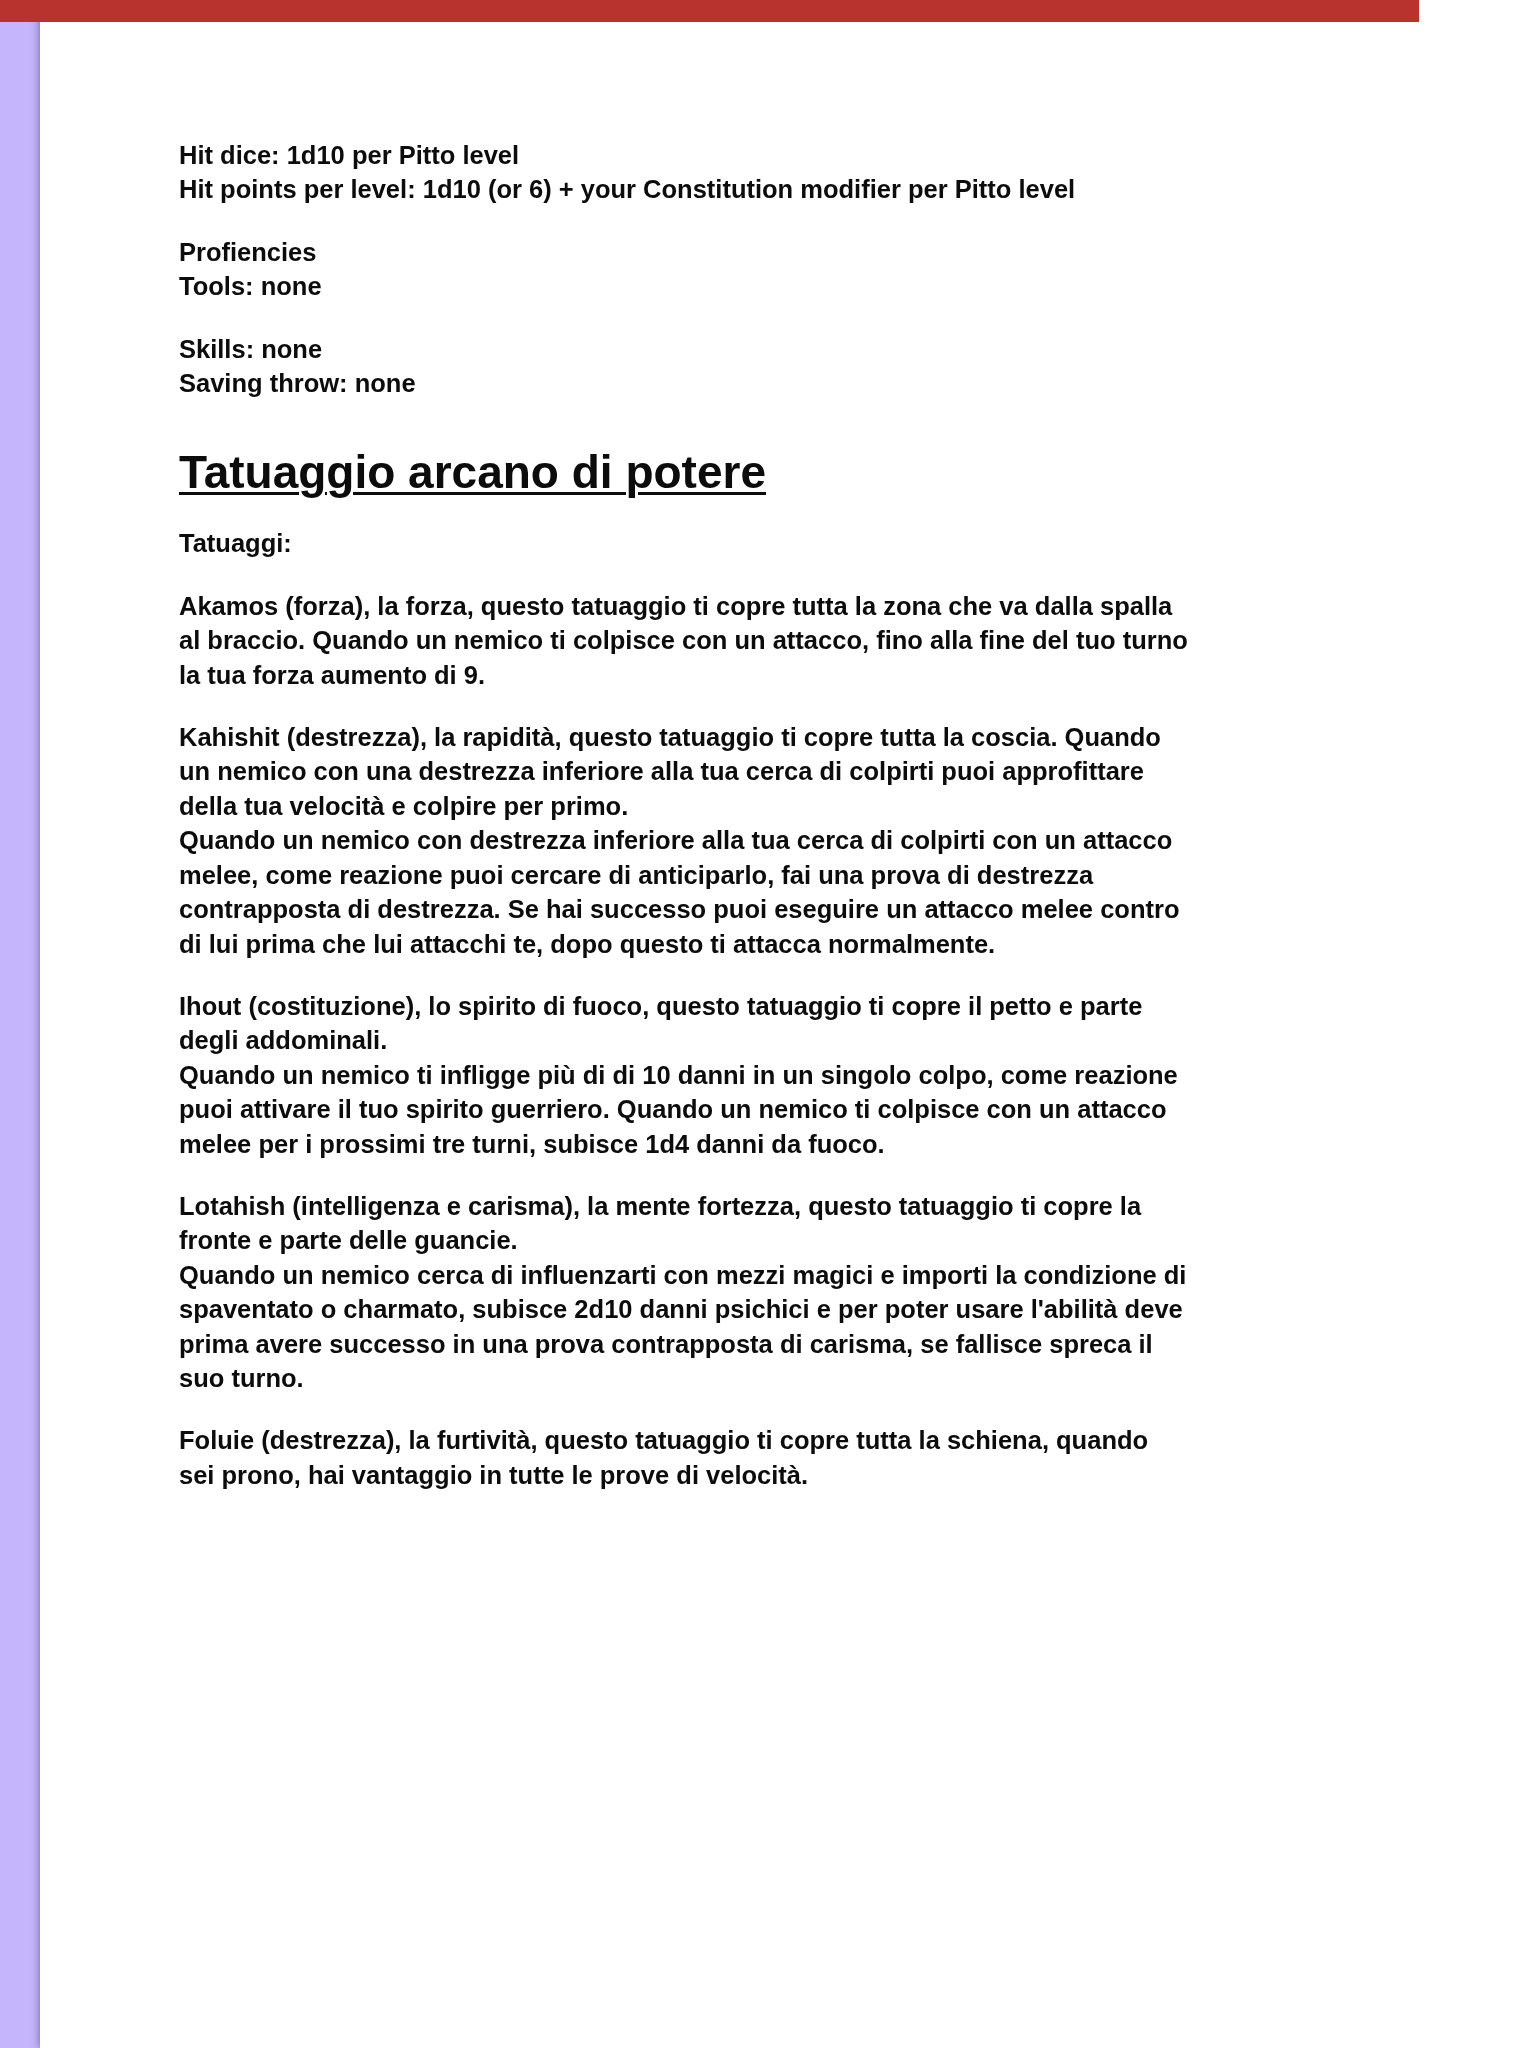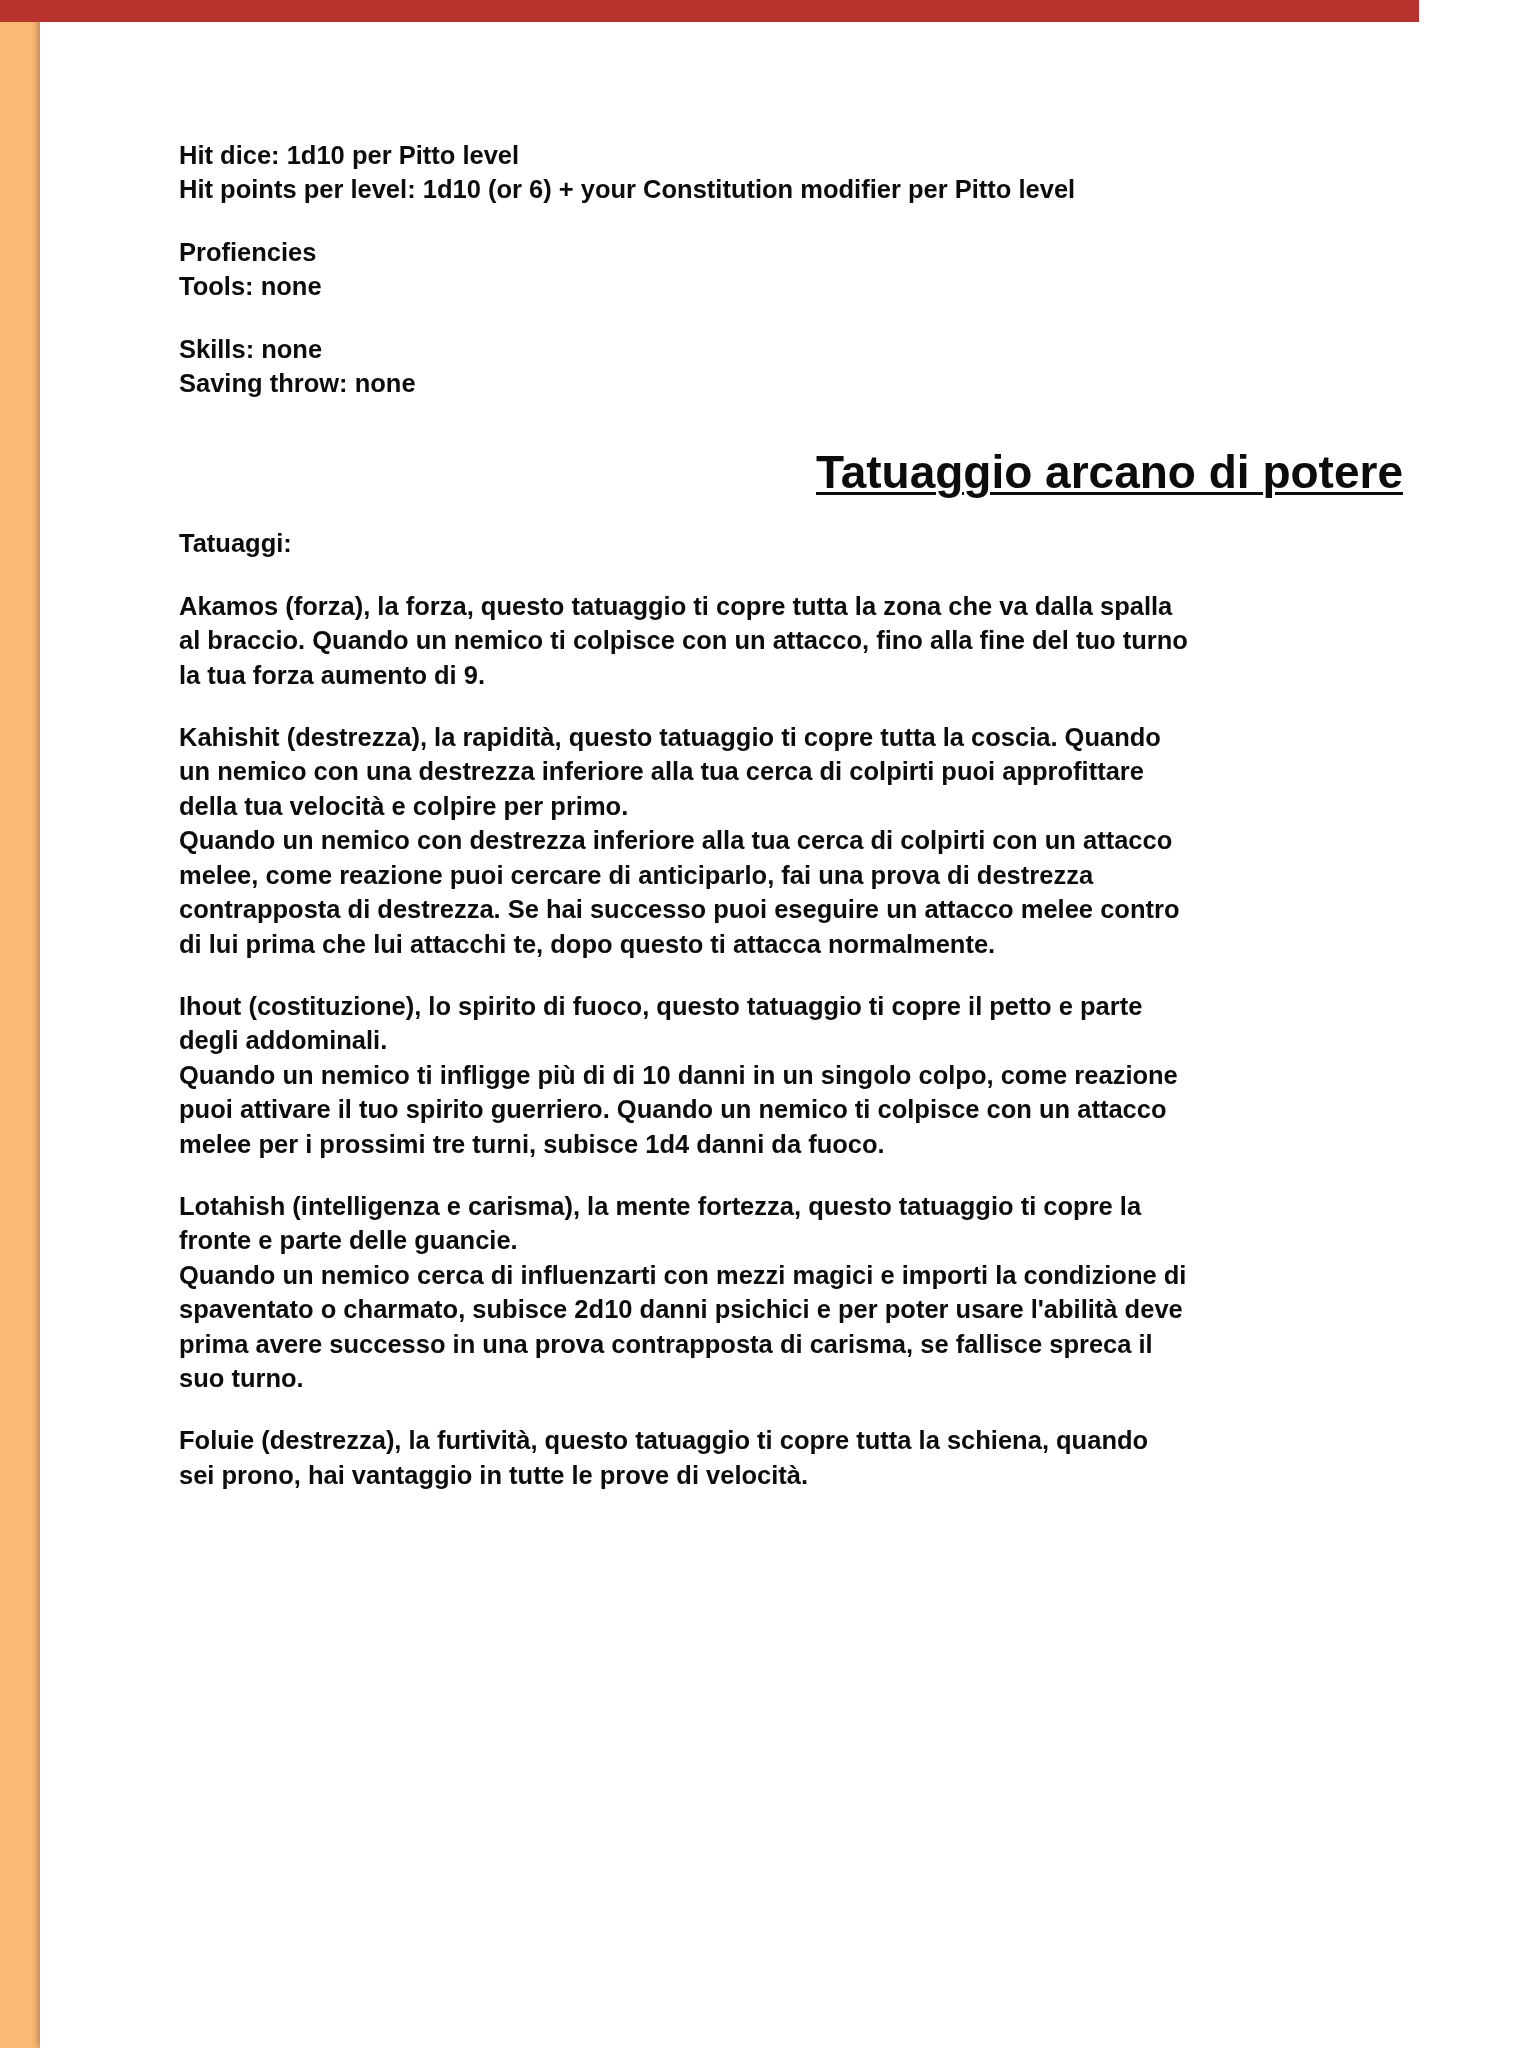--- a/index.html
+++ b/index.html
@@ -1,20 +1,20 @@
 <!DOCTYPE html>
 <html><head>
 <meta charset="utf-8">
 <style>
   html, body { margin: 0; padding: 0; }
   .screen {
     position: relative;
     width: 1419px;
     height: 2048px;
-    background: #fdba74;
+    background: #c4b5fd;
     overflow: hidden;
   }
   .status-bar {
     position: absolute;
     top: 0; left: 0;
     width: 1536px;
     height: 22px;
     background: #b8332d;
     z-index: 5;
   }
@@ -45,21 +45,20 @@
     font-family: "Liberation Sans", "DejaVu Sans", sans-serif;
     font-weight: 700;
     font-size: 46px;
     line-height: 52px;
     color: #0c0c0c;
     margin: 46px 0 2px 0;
     text-decoration: underline;
     text-decoration-thickness: 3px;
     text-underline-offset: 4px;
     white-space: pre;
-    text-align: right;
   }
 </style>
 </head>
 <body>
 
 <div class="screen">
   <div class="status-bar"></div>
   <div class="viewer">
     <div class="page">
 

